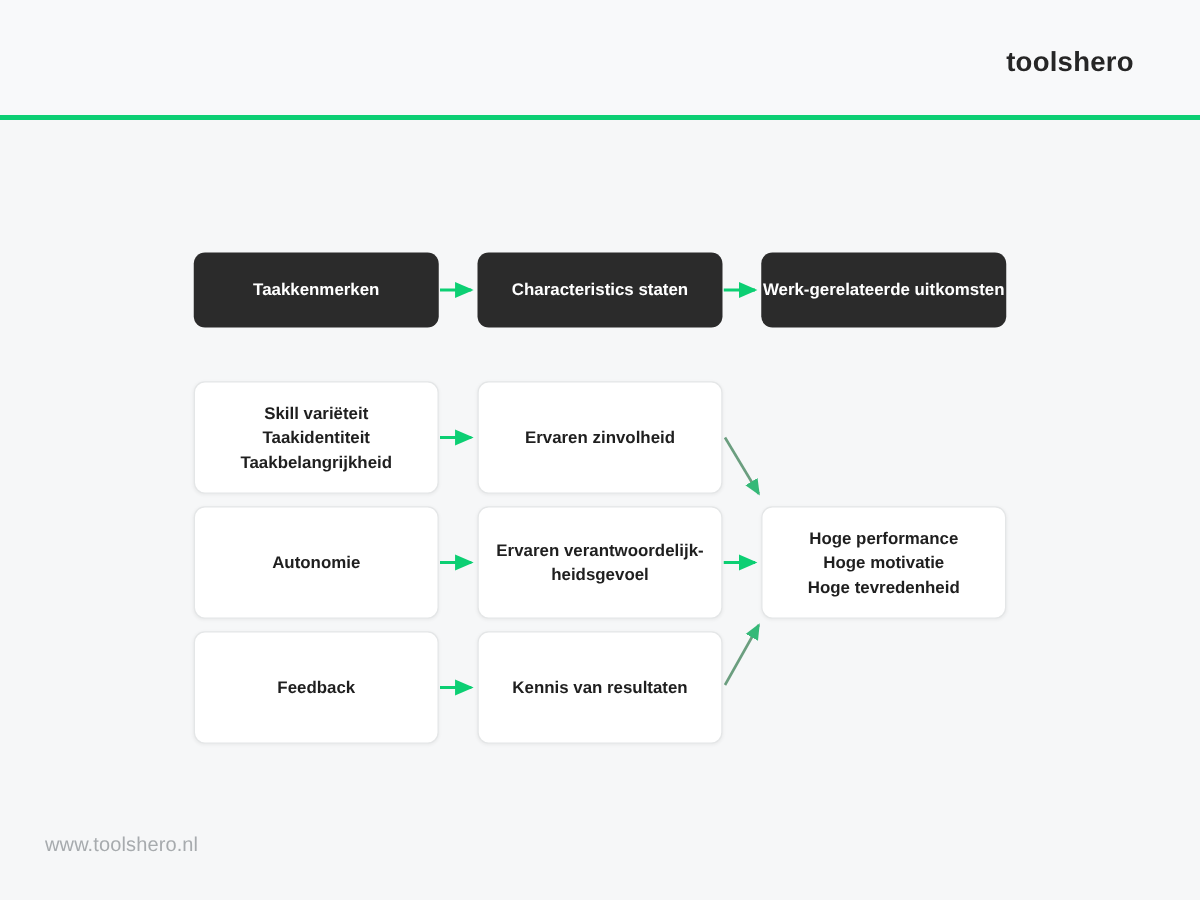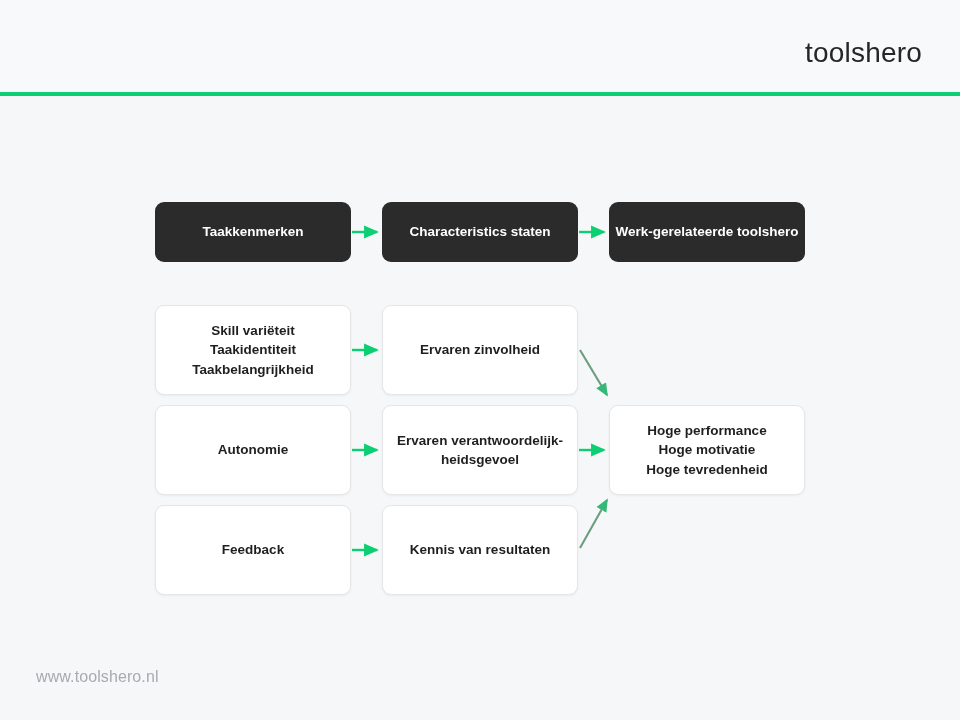--- a/index.html
+++ b/index.html
@@ -32,24 +32,24 @@
     top: 33px;
     font-size: 25.5px;
     font-weight: bold;
     color: #1d1d1d;
     letter-spacing: -0.2px;
     white-space: nowrap;
   }
 
   #brand-logo {
     position: absolute;
-    right: 38px;
+    right: 53px;
     top: 37px;
-    font-size: 28px;
-    font-weight: normal;
+    font-size: 22px;
+    font-weight: bold;
     color: #262626;
     letter-spacing: 0.2px;
   }
 
   
   #diagram {
     position: absolute;
     left: 0; top: 96px;
     width: 960px;
     height: 560px;
@@ -142,21 +142,21 @@
 
     <line x1="352" y1="454" x2="377" y2="454" stroke="#0ccf73" stroke-width="2.4" marker-end="url(#ah)"></line>
 
     <line x1="580" y1="452" x2="607" y2="404" stroke="#6b9e7f" stroke-width="2.1" marker-end="url(#ah2)"></line>
   </svg>
 
   <div class="node node-dark col-a row-head">Taakkenmerken</div>
 
   <div class="node node-dark col-b row-head">Characteristics staten</div>
 
-  <div class="node node-dark col-c row-head">Werk-gerelateerde toolshero</div>
+  <div class="node node-dark col-c row-head">Werk-gerelateerde uitkomsten</div>
 
   <div class="node node-light col-a row-1">Skill variëteit<br>Taakidentiteit<br>Taakbelangrijkheid</div>
 
   <div class="node node-light col-b row-1">Ervaren zinvolheid</div>
 
   <div class="node node-light col-a row-2">Autonomie</div>
 
   <div class="node node-light col-b row-2">Ervaren verantwoordelijk-heidsgevoel</div>
 
   <div class="node node-light col-a row-3">Feedback</div>

